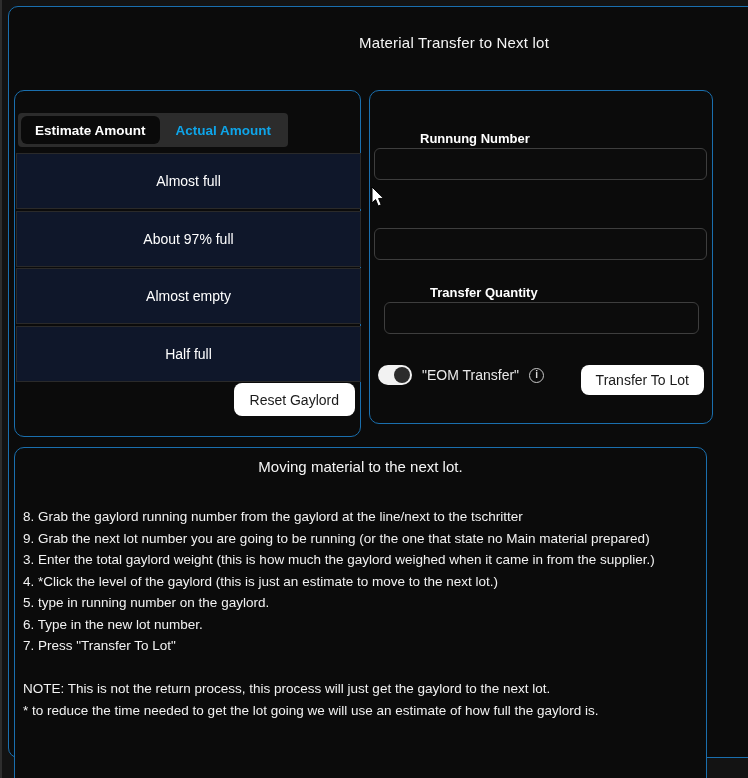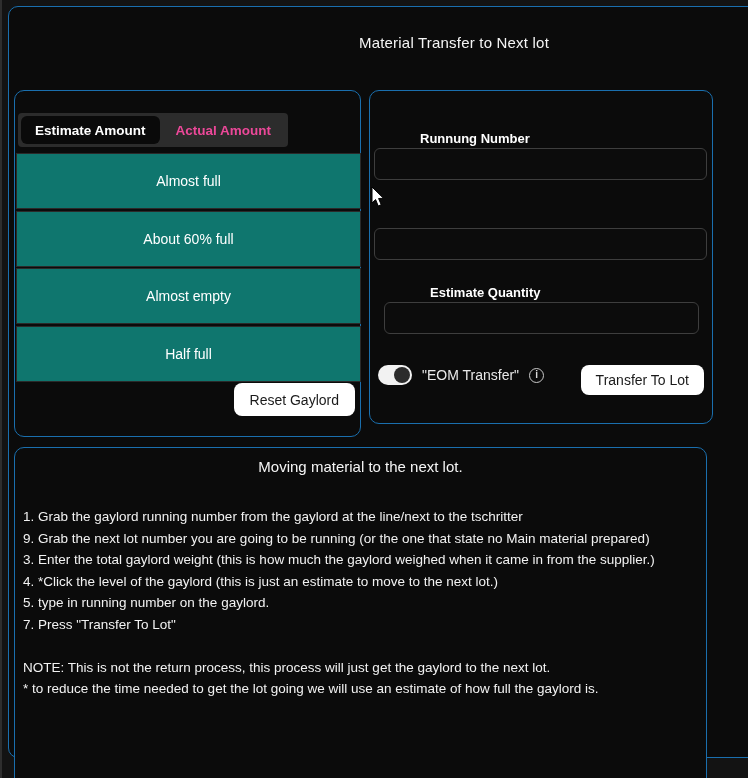--- a/index.html
+++ b/index.html
@@ -28,30 +28,30 @@
   .info-panel  { left:14px; top:447px; width:693px; height:346px; }
 
   
   .tabstrip {
     position:absolute; left:3px; top:22px; height:34px;
     display:inline-flex; align-items:center; gap:2px;
     background:#2c2c2c; border-radius:4px; padding:3px;
   }
   .tab {
     height:28px; display:flex; align-items:center; padding:0 14px;
-    border-radius:6px; font-size:13.5px; font-weight:700; color:#ec4899;
+    border-radius:6px; font-size:13.5px; font-weight:700; color:#0ea5e9;
     white-space:nowrap; cursor:default;
   }
   .tab.active { background:#0a0a0a; color:#ffffff; }
 
   
   .options { position:absolute; left:1px; top:62px; width:345px; }
   .option-btn {
     width:100%; height:56px; margin-bottom:1.5px;
-    background:#0f766e; border:1px solid #2a2a2a;
+    background:#0f172a; border:1px solid #2a2a2a;
     display:flex; align-items:center; justify-content:center;
     font-size:14px; color:#ffffff;
   }
 
   .white-btn {
     background:#ffffff; color:#1a1a1a; border:none; border-radius:8px;
     font-size:14px; font-family:"Liberation Sans", sans-serif;
     display:flex; align-items:center; justify-content:center; white-space:nowrap;
   }
   .reset-btn { position:absolute; right:5px; top:292px; height:33px; padding:0 16px;margin-left:36px; }
@@ -115,59 +115,60 @@
 
   <div class="panel left-panel">
 
     <div class="tabstrip">
       <div class="tab active">Estimate Amount</div>
       <div class="tab">Actual Amount</div>
     </div>
 
     <div class="options">
       <button class="option-btn">Almost full</button>
-      <button class="option-btn">About 60% full</button>
+      <button class="option-btn">About 97% full</button>
       <button class="option-btn">Almost empty</button>
       <button class="option-btn">Half full</button>
     </div>
 
     <button class="white-btn reset-btn">Reset Gaylord</button>
   </div>
 
   <div class="panel form-panel">
 
     <div class="field-label lbl-1">Runnung Number</div>
     <input class="text-input inp-1" type="text" value="" style="">
 
     <div class="field-label lbl-2">Lot Number</div>
     <input class="text-input inp-2" type="text" value="" style="">
 
-    <div class="field-label lbl-3">Estimate Quantity</div>
+    <div class="field-label lbl-3">Transfer Quantity</div>
     <input class="text-input inp-3" type="text" value="" style="">
 
     <div class="toggle-row">
       <div class="toggle">
         <div class="thumb"></div>
       </div>
       <span class="toggle-label">"EOM Transfer"</span>
       <span class="info-icon">i</span>
     </div>
 
     <button class="white-btn transfer-btn">Transfer To Lot</button>
   </div>
 
   <div class="panel info-panel">
     <div class="info-title">Moving material to the next lot.</div>
 
     <div class="steps">
-      <div class="step-line">1. Grab the gaylord running number from the gaylord at the line/next to the tschritter</div>
+      <div class="step-line">8. Grab the gaylord running number from the gaylord at the line/next to the tschritter</div>
       <div class="step-line">9. Grab the next lot number you are going to be running (or the one that state no Main material prepared)</div>
       <div class="step-line">3. Enter the total gaylord weight (this is how much the gaylord weighed when it came in from the supplier.)</div>
       <div class="step-line">4. *Click the level of the gaylord (this is just an estimate to move to the next lot.)</div>
       <div class="step-line">5. type in running number on the gaylord.</div>
+      <div class="step-line">6. Type in the new lot number.</div>
       <div class="step-line">7. Press "Transfer To Lot"</div>
       <div class="spacer-line"></div>
       <div class="step-line">NOTE: This is not the return process, this process will just get the gaylord to the next lot.</div>
       <div class="step-line">* to reduce the time needed to get the lot going we will use an estimate of how full the gaylord is.</div>
     </div>
   </div>
 
   <svg class="cursor" viewBox="0 0 15 22">
     <path d="M1,1 L1,17 L4.6,13.6 L7.2,20 L10.2,18.7 L7.6,12.5 L12.5,12.3 Z" fill="#ffffff" stroke="#000000" stroke-width="1"></path>
   </svg>

